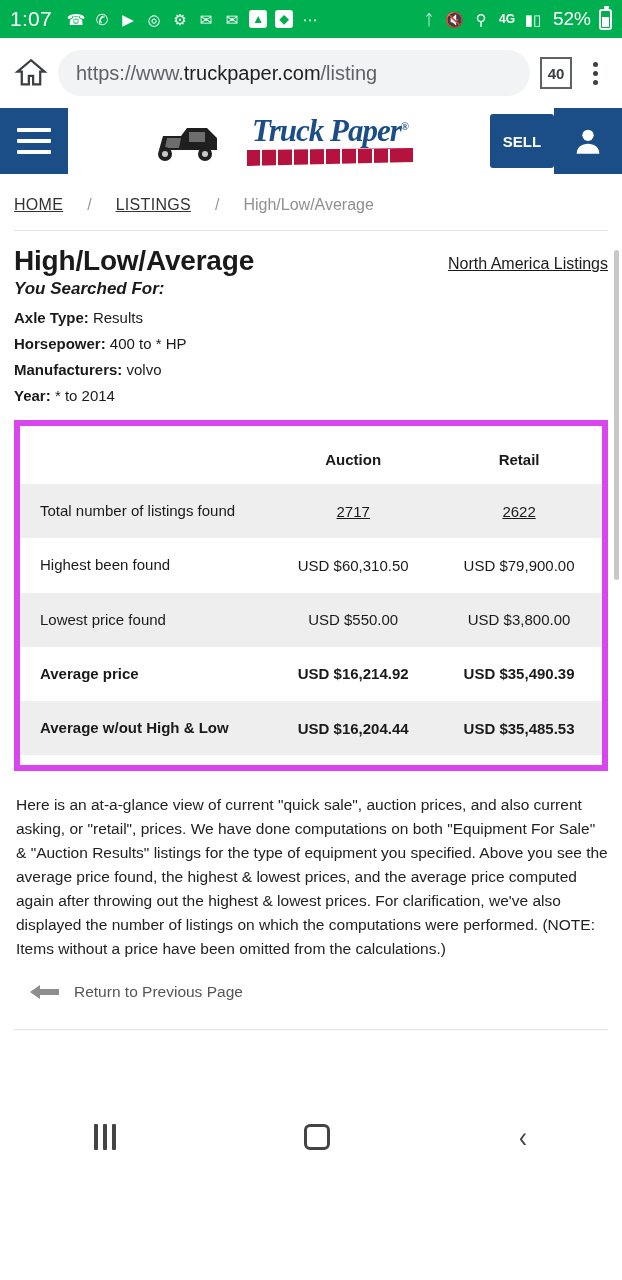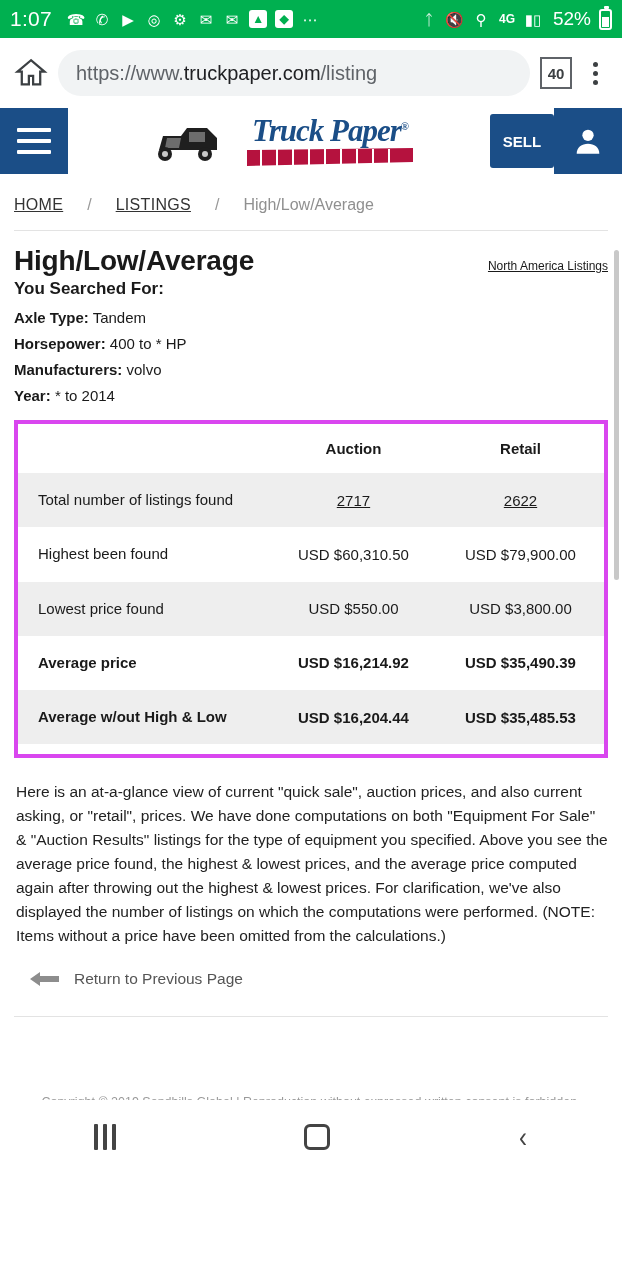--- a/index.html
+++ b/index.html
@@ -99,29 +99,29 @@
   .breadcrumb a { color: #333; text-decoration: underline; letter-spacing: .3px; }
   .breadcrumb .sep { color: #999; }
   .breadcrumb .cur { color: #909090; }
 
   .divider { height: 1px; background: #e3e3e3; margin: 0 14px; }
 
   .title-row {
     padding: 14px 14px 0 14px; display: flex; align-items: flex-end; justify-content: space-between;
   }
   h1.page-title { font-size: 28px; color: #1a1a1a; font-weight: bold; letter-spacing: -.2px; }
-  .na-link { font-size: 12px; color: #1a1a1a; text-decoration: underline; padding-bottom: 4px; }
+  .na-link { font-size: 16px; color: #1a1a1a; text-decoration: underline; padding-bottom: 4px; }
 
   .searched { padding: 2px 14px 0 14px; }
-  .searched .hdr { font-size: 17px; font-weight: bold; color: #1a1a1a; margin-bottom: 10px; }
+  .searched .hdr { font-size: 17px; font-weight: bold; color: #1a1a1a; margin-bottom: 10px; font-style: italic; }
   .searched .crit { font-size: 15px; color: #1a1a1a; margin-bottom: 9px; }
   .searched .crit b { font-weight: bold; }
 
   .card {
-    margin: 16px 14px 0 14px; border: 4px solid #d946ef; background: #fff; padding: 0 0 10px 0;
+    margin: 16px 14px 0 14px; border: 6px solid #d946ef; background: #fff; padding: 9px 0 10px 0;
   }
   table.stats { width: 100%; border-collapse: collapse; }
   table.stats th {
     font-size: 15px; font-weight: bold; color: #1a1a1a; padding: 16px 10px; text-align: center;
   }
   table.stats th.blank { width: 43%; }
   table.stats td {
     font-size: 15px; color: #1a1a1a; padding: 17px 10px; text-align: center; vertical-align: middle;
   }
   table.stats td.label { text-align: left; padding-left: 20px; width: 43%; line-height: 1.35; }
@@ -265,21 +265,21 @@
 
   <div class="title-row">
     <h1 class="page-title">High/Low/Average</h1>
     <a class="na-link" href="#">North America Listings</a>
   </div>
 
   <div class="searched">
     <div class="hdr">You Searched For:</div>
     <div class="crit">
       <b>Axle Type:</b>
-      <span>Tandem</span>
+      <span>Results</span>
     </div>
     <div class="crit">
       <b>Horsepower:</b>
       <span>400 to * HP</span>
     </div>
     <div class="crit">
       <b>Manufacturers:</b>
       <span>volvo</span>
     </div>
     <div class="crit">

